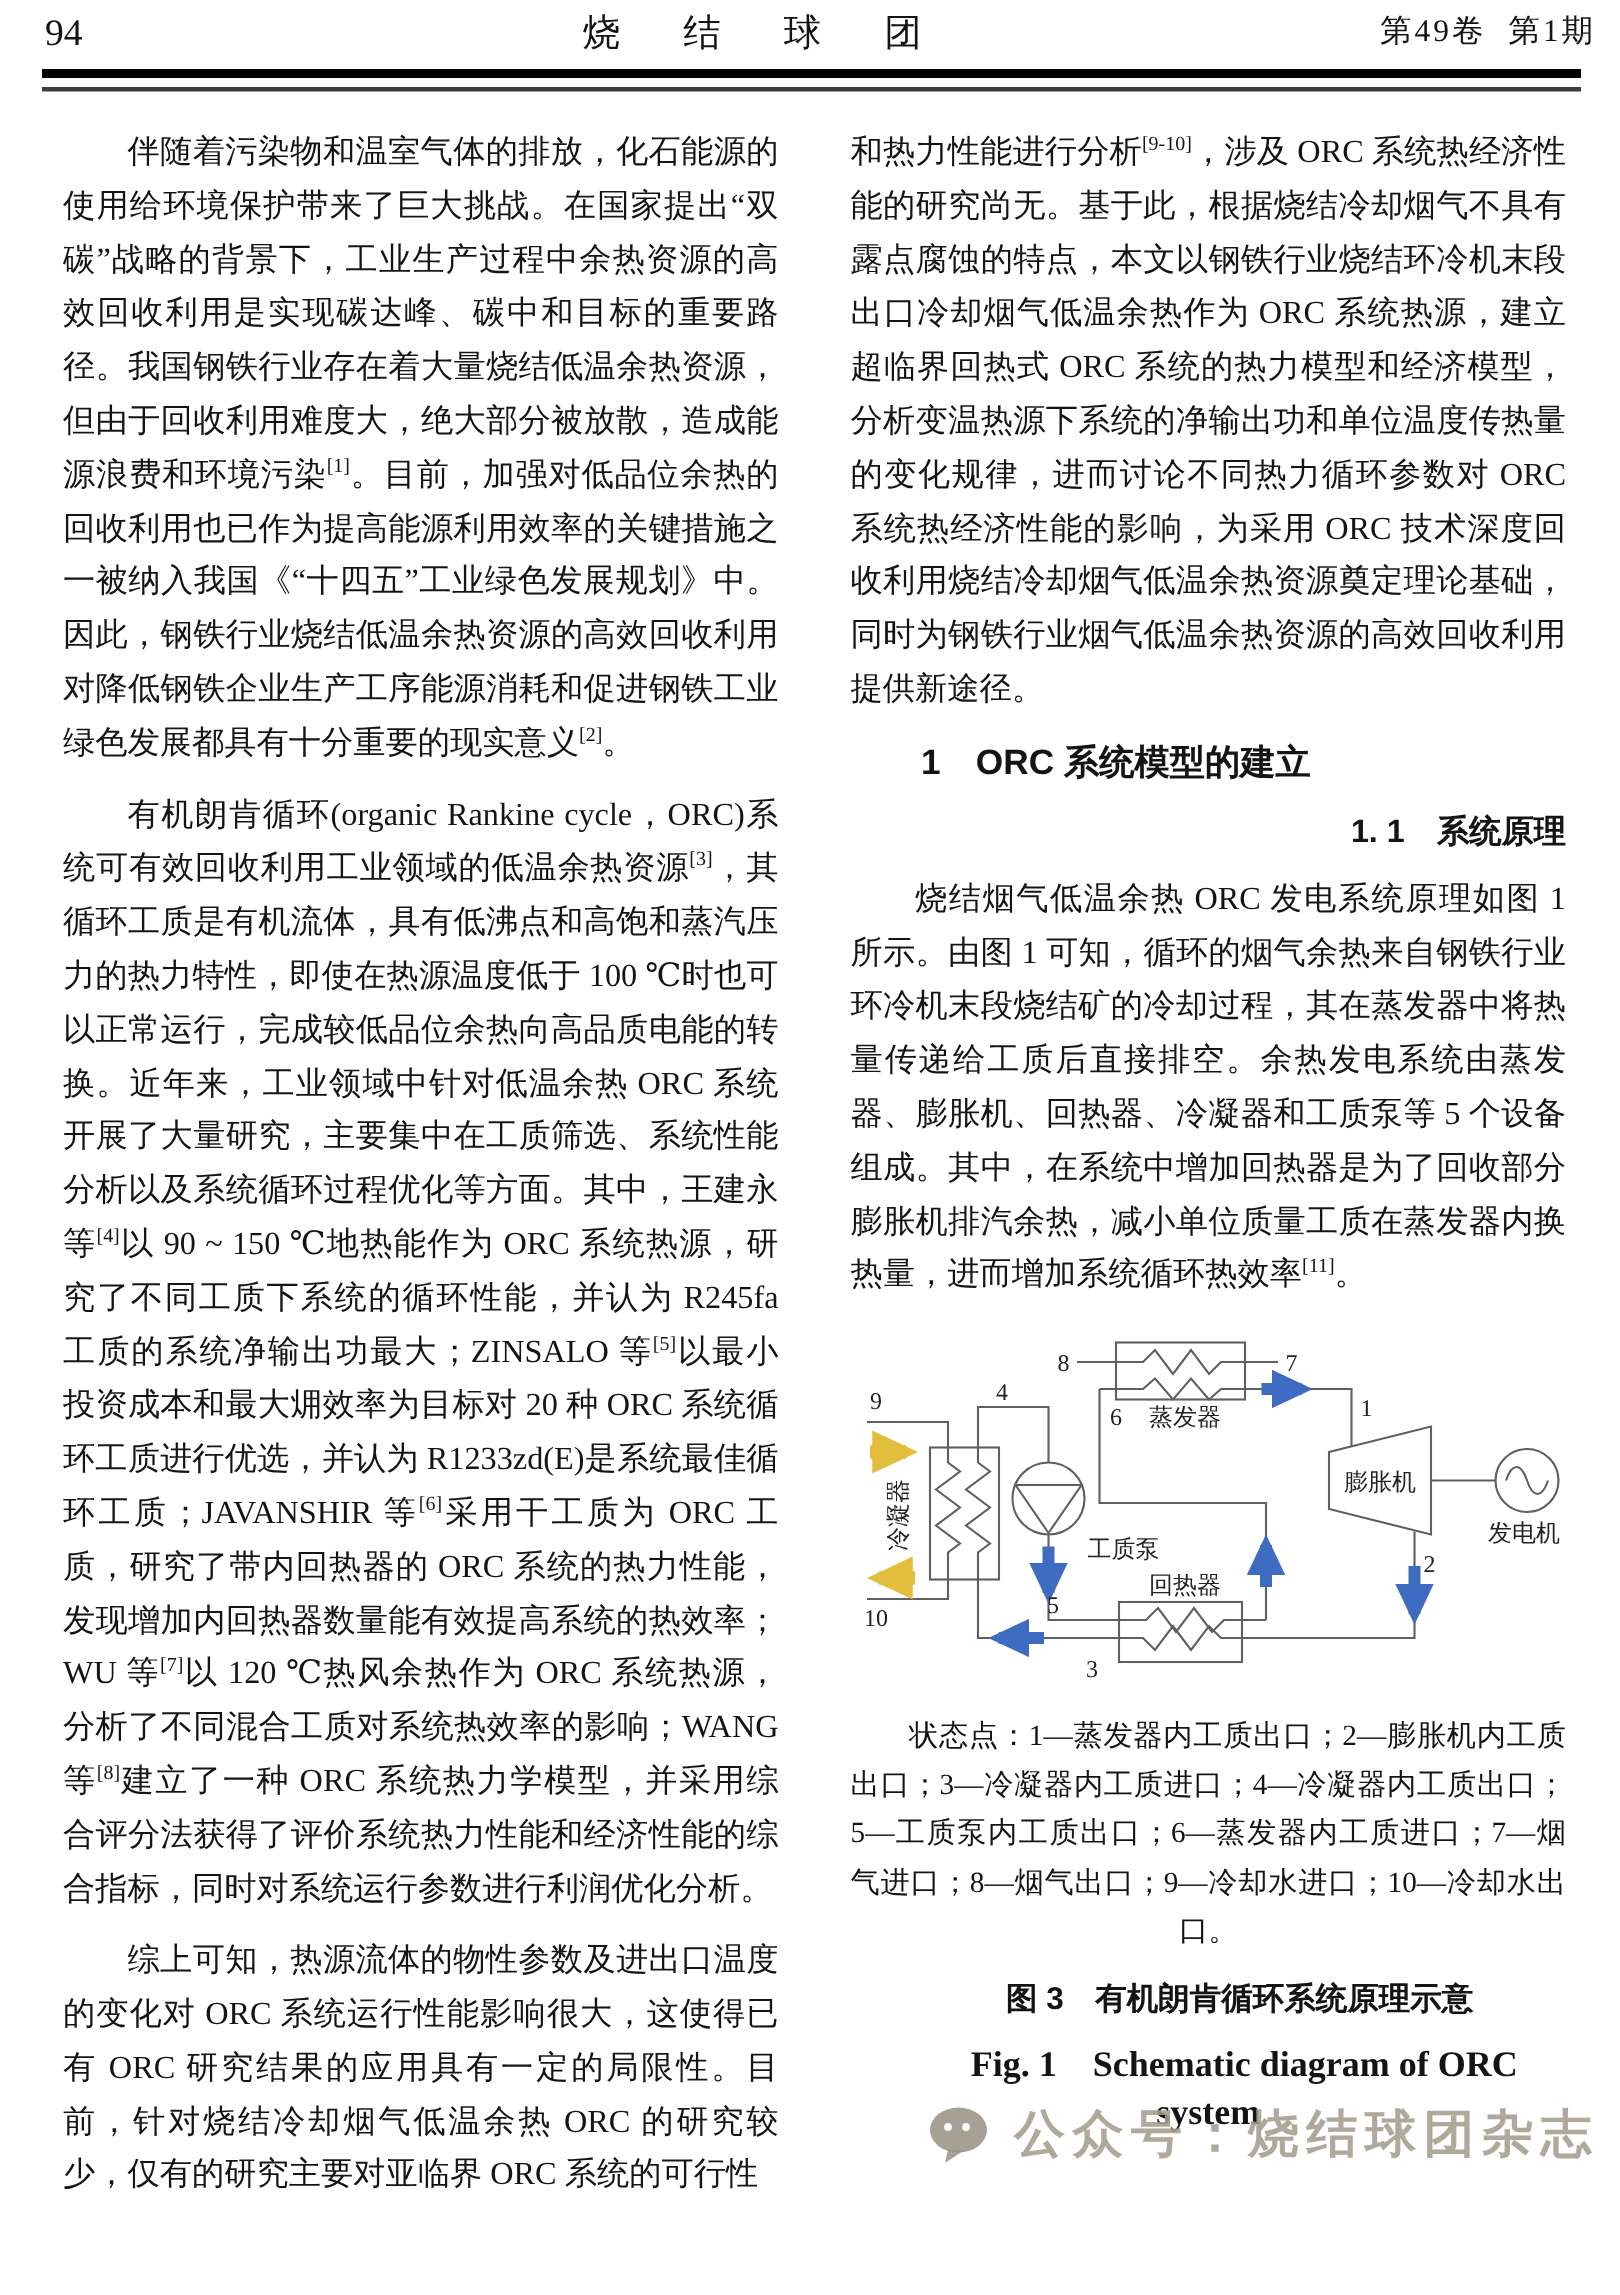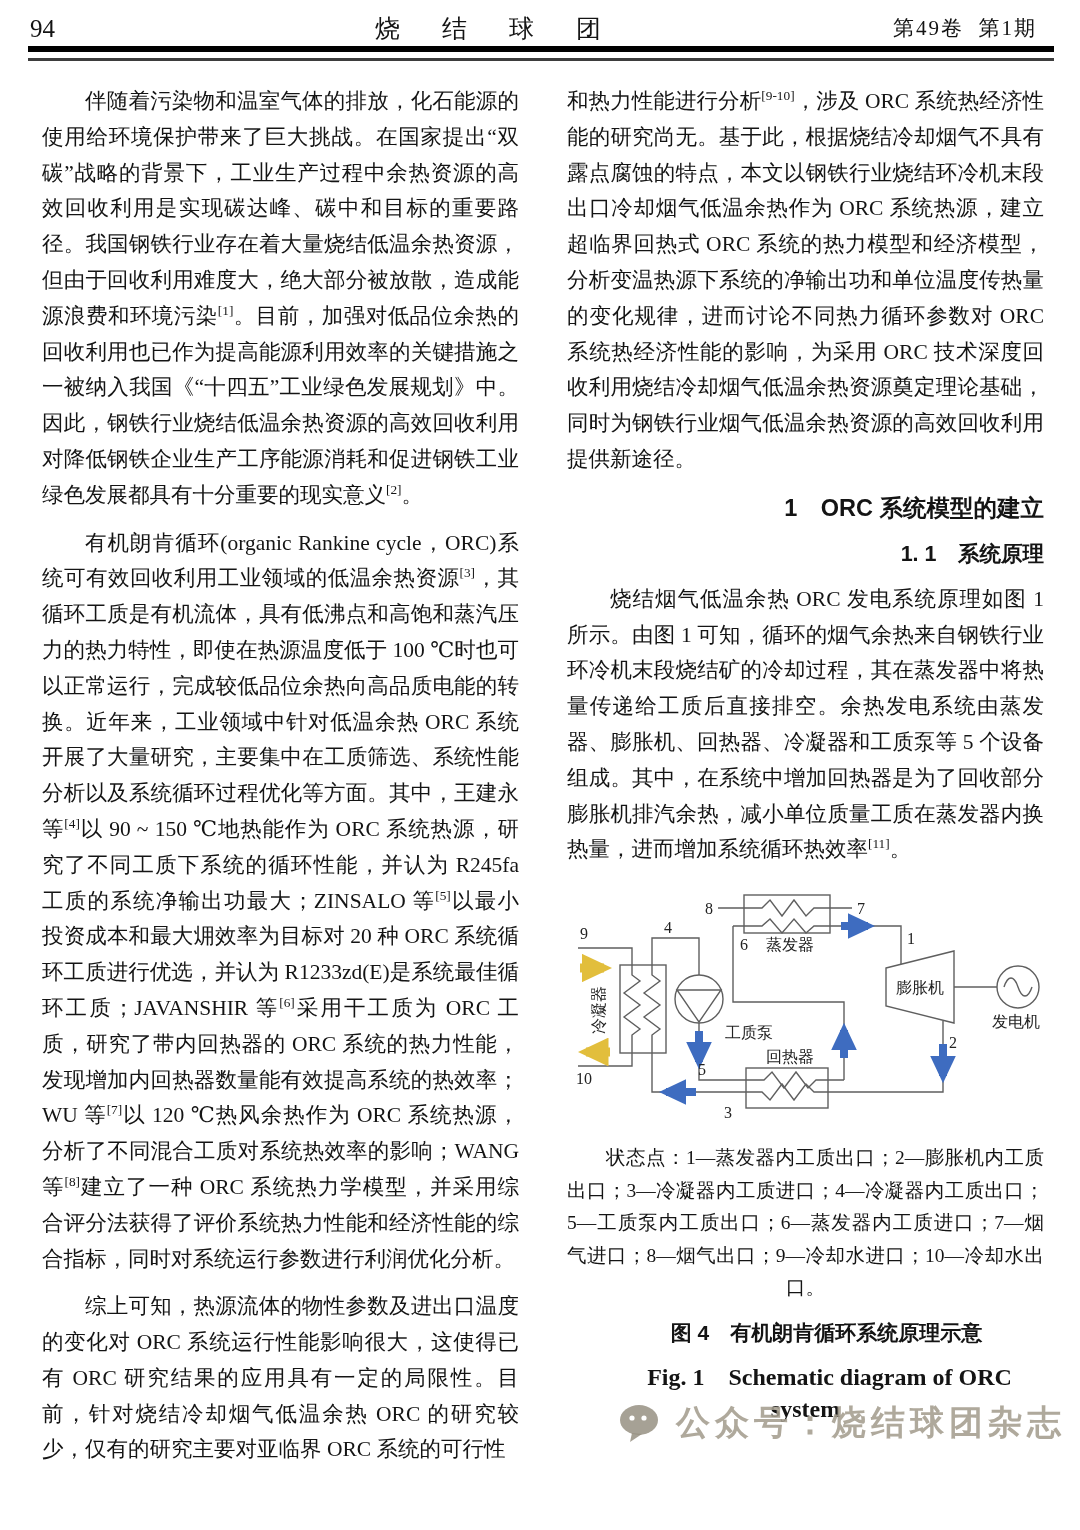--- a/index.html
+++ b/index.html
@@ -2,39 +2,39 @@
 <html><head>
 <meta charset="utf-8">
 <style>
   html,body{margin:0;padding:0;background:#e8e8e8;}
   .page{
     position:relative;width:1080px;height:1530px;background:#ffffff;
     margin:0 auto;overflow:hidden;
     font-family:"Liberation Serif","DejaVu Serif",serif;color:#141414;
   }
   
-  .header{position:absolute;top:10px;left:30px;right:43px;height:36px;
-    display:flex;align-items:center;justify-content:space-between;gap:12px;}
+  .header{position:absolute;top:10px;left:30px;right:16px;height:36px;
+    display:flex;align-items:flex-start;justify-content:space-between;gap:12px;}
   .page-num{font-size:25px;line-height:1;}
   .journal-title{font-size:25px;line-height:1;letter-spacing:42px;margin-right:-42px;
     transform:translateX(14px);}
   .issue-info{font-size:21px;line-height:1;letter-spacing:2px;white-space:pre;}
   .rule-thick{position:absolute;top:46px;left:28px;right:26px;height:6px;background:#000;}
   .rule-thin{position:absolute;top:58px;left:28px;right:26px;height:3px;background:#3d3d3d;}
 
   
   .columns{position:absolute;top:72px;left:30px;right:24px;display:flex;gap:24px;}
   .col{width:503px;font-size:21.5px;line-height:35.8px;text-align:justify;}
   .col p{margin:12px;text-indent:2em;}
   .col p.no-indent{text-indent:0;}
   sup{font-size:0.62em;line-height:0;vertical-align:super;letter-spacing:0;}
 
   
   .sec-heading{margin:16px 0 10px 0;font-family:"Liberation Sans","DejaVu Sans",sans-serif;
-    font-weight:bold;font-size:23.5px;line-height:36px;text-indent:0;text-align:right;}
+    font-weight:bold;font-size:23.5px;line-height:36px;text-indent:0;text-align:left;}
   .sub-heading{margin:2px 0 6px 0;font-family:"Liberation Sans","DejaVu Sans",sans-serif;
     font-weight:bold;font-size:21.5px;line-height:32px;text-indent:0;text-align:right;}
 
   
   .figure-wrap{margin:10px 0 4px 0;}
   .fig-svg{display:block;margin:0 auto;}
   .fig-svg text{font-family:"Liberation Serif","DejaVu Serif",serif;fill:#222;}
   .fig-notes{font-size:19.5px;line-height:32.5px;text-indent:0;text-align:justify;
     text-align-last:center;margin-top:6px;}
   .fig-caption-cn{font-family:"Liberation Sans","DejaVu Sans",sans-serif;font-weight:bold;
@@ -149,21 +149,21 @@
             <text x="150" y="195" text-anchor="end">5</text>
             <text x="184" y="70">6</text>
             <text x="301" y="34">7</text>
             <text x="157" y="34" text-anchor="end">8</text>
             <text x="24" y="59">9</text>
             <text x="20" y="204">10</text>
           </g>
         </svg>
 
         <p class="fig-notes">状态点：1—蒸发器内工质出口；2—膨胀机内工质出口；3—冷凝器内工质进口；4—冷凝器内工质出口；5—工质泵内工质出口；6—蒸发器内工质进口；7—烟气进口；8—烟气出口；9—冷却水进口；10—冷却水出口。</p>
-        <p class="fig-caption-cn">图 4　有机朗肯循环系统原理示意</p>
+        <p class="fig-caption-cn">图 3　有机朗肯循环系统原理示意</p>
         <p class="fig-caption-en">Fig. 1　Schematic diagram of ORC system</p>
       </div>
 
     </div>
   </div>
 
   <div class="watermark">
     <svg width="44" height="40" viewBox="0 0 44 40">
       <ellipse cx="21" cy="17" rx="19" ry="15" fill="rgba(150,144,131,0.85)"></ellipse>
       <path d="M14,30 L12,39 L24,31 Z" fill="rgba(150,144,131,0.85)"></path>

